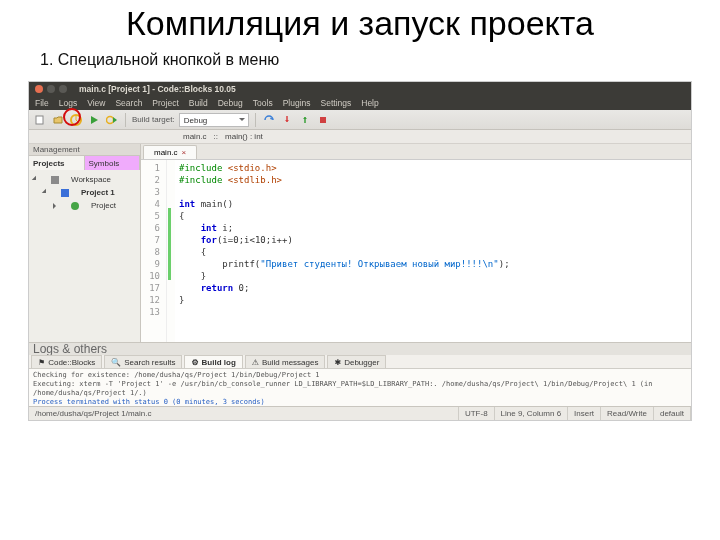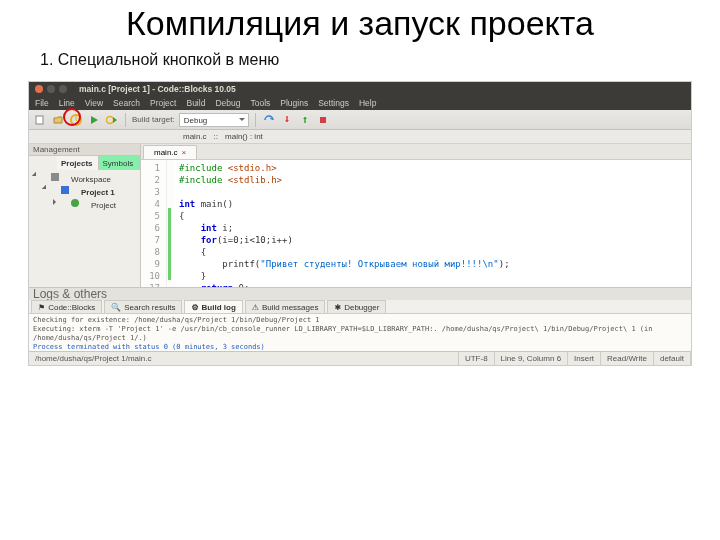--- a/index.html
+++ b/index.html
@@ -1,20 +1,20 @@
 <!DOCTYPE html>
 <html><head>
 <meta charset="utf-8">
 <style>
   * { box-sizing: border-box; margin: 0; padding: 0; }
   body { width: 720px; height: 540px; font-family: Arial, sans-serif; background: #fff; overflow: hidden; }
   .slide-title { font-size: 34px; text-align: center; padding: 4px 0 0; font-weight: normal; color: #000; }
   .slide-body { padding: 8px 40px 0; font-size: 16px; color: #111; }
   .slide-body p { margin-bottom: 12px; }
-  .ide-frame { margin: 8px 28px 0; border: 1px solid #ccc; height: 285px; font-size: 9px; display: flex; flex-direction: column; background: #f0f0f0; }
+  .ide-frame { margin: 8px 28px 0; border: 1px solid #ccc; height: 340px; font-size: 9px; display: flex; flex-direction: column; background: #f0f0f0; }
   
   .titlebar { background: #3c3b37; color: #dfdbd2; height: 14px; display: flex; align-items: center; padding: 0 6px; font-size: 8.5px; }
   .titlebar-left { display: flex; gap: 4px; align-items: center; }
   .win-btn { width: 8px; height: 8px; border-radius: 50%; background: #5a5955; }
   .win-btn.x { background: #e76f51; }
   .titlebar-title { margin-left: 8px; font-weight: bold; }
   .titlebar-right { margin-left: auto; display: flex; gap: 6px; align-items: center; letter-spacing: 1px; }
   .menubar { background: #3c3b37; color: #d0ccc4; height: 14px; display: flex; gap: 10px; align-items: center; padding: 0 6px; font-size: 8.5px; }
   
   .toolbar { background: linear-gradient(#e9e8e5, #dedcd8); border-bottom: 1px solid #c5c2bc; height: 20px; display: flex; align-items: center; gap: 4px; padding: 0 4px; }
@@ -23,25 +23,25 @@
   .combo { height: 14px; line-height: 14px; background: #fff; border: 1px solid #bbb; font-size: 8px; padding: 0 14px 0 4px; position: relative; min-width: 70px; color: #333; }
   .combo::after { content: ""; position: absolute; right: 3px; top: 4px; border: 3px solid transparent; border-top-color: #666; }
   .red-circle { position: absolute; width: 18px; height: 18px; border: 2px solid #d40c0c; border-radius: 50%; left: 34px; top: -2px; pointer-events: none; }
   
   .crumb-row { background: #eceae6; height: 14px; border-bottom: 1px solid #d4d1cc; display: flex; align-items: center; padding-left: 150px; font-size: 8px; gap: 3px; color: #444; }
   .crumb { padding: 0 4px; }
   
   .main-split { flex: 1; display: flex; min-height: 0; }
   .sidebar { width: 112px; background: #efeee9; border-right: 1px solid #c9c6bf; display: flex; flex-direction: column; }
   .side-head { height: 12px; background: #dedbd5; border-bottom: 1px solid #c9c6bf; font-size: 8px; padding: 0 4px; display: flex; align-items: center; color: #555; }
-  .side-tabs { display: flex; height: 14px; padding-left: 28px; }
-  .side-tab { flex: 1; font-size: 8px; background: #86efac; border-right: 1px solid #c9c6bf; display: flex; align-items: center; padding: 0 4px; color: #333; }
+  .side-tabs { display: flex; height: 14px; }
+  .side-tab { flex: 1; font-size: 8px; background: #f0abfc; border-right: 1px solid #c9c6bf; display: flex; align-items: center; padding: 0 4px; color: #333; }
   .side-tab.act { background: #f5f4f0; font-weight: bold; }
   .tree { padding: 3px 4px; font-size: 8px; color: #333; line-height: 13px; }
-  .tree .node { display: flex; align-items: flex-start; gap: 12px; }
+  .tree .node { display: flex; align-items: center; gap: 12px; }
   .tri { display: inline-block; width: 0; height: 0; border: 3px solid transparent; border-left-color: #666; }
   .tri.exp { transform: rotate(45deg); }
   .ic { width: 8px; height: 8px; display: inline-block; }
   .ic-ws { background: #8a8a8a; }
   .ic-proj { background: #3a6fd8; }
   .ic-src { background: #46a546; border-radius: 50%; }
   .editor { flex: 1; background: #fff; display: flex; flex-direction: column; min-width: 0; }
   .ed-tabs { height: 16px; background: #e8e6e1; display: flex; align-items: flex-end; padding-left: 2px; border-bottom: 1px solid #ccc; }
   .ed-tab { height: 14px; background: #fafaf8; border: 1px solid #c9c6bf; border-bottom: none; border-radius: 2px 2px 0 0; font-size: 8px; padding: 0 10px; display: flex; align-items: center; gap: 4px; }
   .code-area { flex: 1; display: flex; font-family: Consolas, monospace; font-size: 9px; line-height: 12px; overflow: hidden; }
@@ -79,21 +79,21 @@
     <div class="titlebar-left">
       <span class="win-btn x"></span>
       <span class="win-btn"></span>
       <span class="win-btn"></span>
       <span class="titlebar-title">main.c [Project 1] - Code::Blocks 10.05</span>
     </div>
   </div>
 
   <div class="menubar">
     <span>File</span>
-    <span>Line</span>
+    <span>Logs</span>
     <span>View</span>
     <span>Search</span>
     <span>Project</span>
     <span>Build</span>
     <span>Debug</span>
     <span>Tools</span>
     <span>Plugins</span>
     <span>Settings</span>
     <span>Help</span>
   </div>

